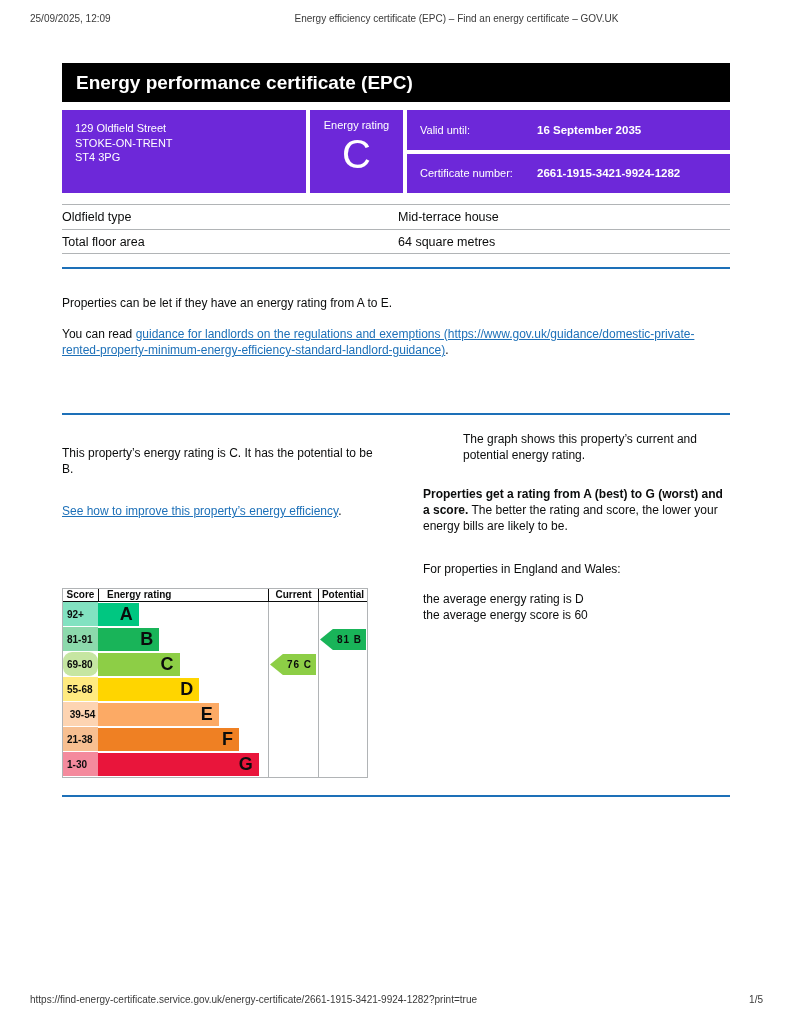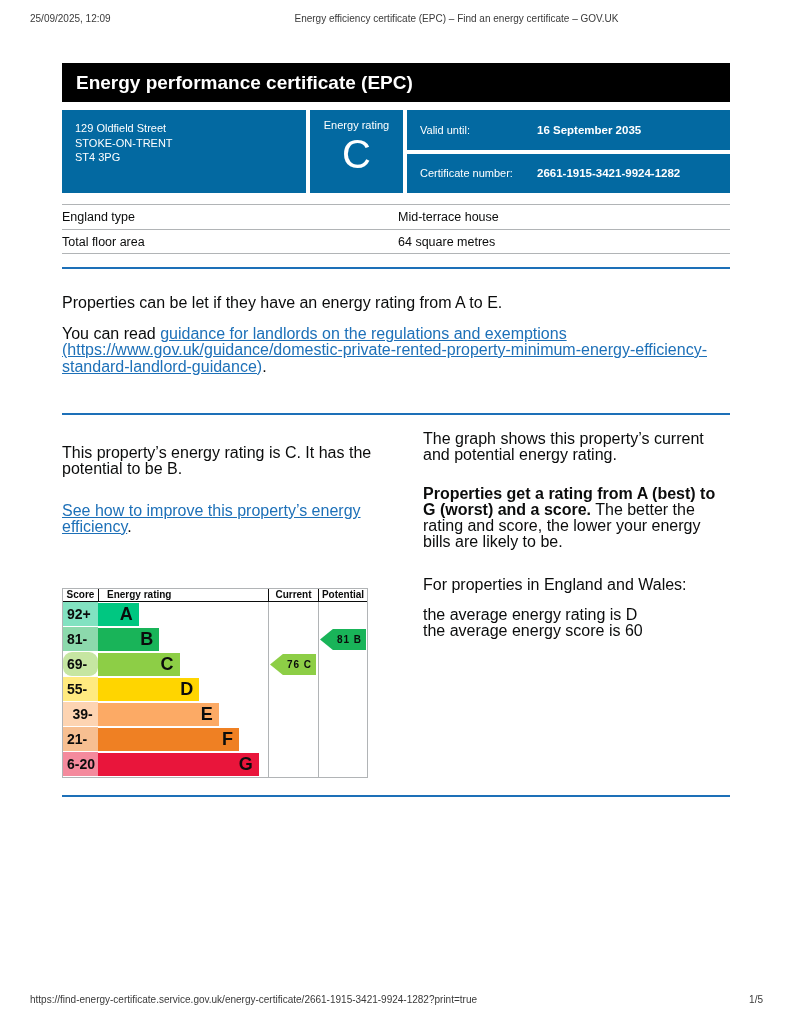--- a/index.html
+++ b/index.html
@@ -17,66 +17,66 @@
   .print-footer .url { position:absolute; left:0; top:0; }
   .print-footer .pg { position:absolute; right:0; top:0; }
 
   
   .sect { position:absolute; left:62px; width:668px; }
 
   .banner { top:63px; height:39px; background:#000000; color:#fff;
             font-size:19px; font-weight:bold; line-height:39px; padding-left:14px; }
 
   .summary { top:110px; height:83px; display:flex; gap:4px; }
-  .box { background:#0369a1; color:#ffffff; }
+  .box { background:#6d28d9; color:#ffffff; }
   .address-box { width:244px; padding:11px 13px; font-size:11px; line-height:14.5px; }
   .rating-box { width:93px; text-align:center; padding-top:9px; }
   .rating-box .lbl { font-size:11px; }
   .rating-box .big { font-size:40px; line-height:46px; }
   .right-boxes { flex:1; display:flex; flex-direction:column; gap:4px; }
   .kv { flex:1; display:flex; align-items:center; padding-left:13px; font-size:11px; }
   .kv .k { width:117px; }
   .kv .v { font-weight:bold; font-size:11.5px; }
 
   .prop-table { top:204px; font-size:12.5px; }
   .prow { display:flex; height:25px; align-items:center; border-top:1px solid #b1b4b6; }
   .prow:last-child { border-bottom:1px solid #b1b4b6; }
   .prow .pl { width:336px; }
 
   .hr-blue { border:none; border-top:2px solid #1d70b8; height:0; }
   .hr1 { top:267px; } .hr2 { top:413px; } .hr3 { top:795px; }
 
   h2 { font-size:15.5px; font-weight:bold; }
-  p  { font-size:16px; line-height:16px; }
+  p  { font-size:12px; line-height:16px; }
   a, .link { color:#1d70b8; text-decoration:underline; cursor:pointer; }
 
   .rules { top:281px; }
   .rules p { margin-top:14px; line-height:16.5px; }
 
   .cols { top:429px; display:flex; }
   .col-left { width:323px; margin-right:38px; }
   .col-left p { margin-top:16px; }
   .col-left .improve { margin-top:26px; }
   .col-right { width:307px; }
-  .col-right .p1 { margin-top:2px; }
+  .col-right .p1 { margin-top:2px;margin-left:40px; }
   .col-right .p2 { margin-top:23px; }
   .col-right .p3 { margin-top:27px; }
   .col-right .p4 { margin-top:14px; }
 
   
   .chart { top:588px; width:306px; border:1px solid #b1b4b6; background:#fff; }
   .chart-header { display:flex; height:13px; border-bottom:1px solid #0b0c0c; font-size:10px; font-weight:bold; }
   .chart-header .hc { line-height:12px; }
   .hc-score { width:35px; text-align:center; }
   .hc-rating { width:170px; padding-left:8px; border-left:1px solid #0b0c0c; }
   .hc-cur { width:50px; text-align:center; border-left:1px solid #0b0c0c; }
   .hc-pot { width:49px; text-align:center; border-left:1px solid #0b0c0c; }
   .chart-body { position:relative; height:175px; }
   .band-row { display:flex; height:25px; }
-  .band-score { width:35px; font-size:14px; font-weight:bold; line-height:25px; padding-left:4px;
+  .band-score { width:35px; font-size:10px; font-weight:bold; line-height:25px; padding-left:4px;
                 border-bottom:1px solid #ffffff; }
   .band-barwrap { width:170px; }
   .band-bar { height:23px; margin:1px 0; text-align:right; padding-right:6px;
               font-size:18px; font-weight:bold; line-height:23px; color:#0b0c0c; }
   .vline { position:absolute; top:0; bottom:0; width:1px; background:#b1b4b6; }
   .vl-cur { left:205px; } .vl-pot { left:255px; }
   .arrow { position:absolute; width:46px; height:21px; font-size:10px; font-weight:bold;
            display:flex; align-items:center; justify-content:center; padding-left:13px;
            clip-path:polygon(28% 0, 100% 0, 100% 100%, 28% 100%, 0 50%); }
   .arrow .sp { letter-spacing:1px;text-align:center; }
@@ -114,21 +114,21 @@
       </div>
       <div class="box kv">
         <span class="k">Certificate number:</span>
         <span class="v">2661-1915-3421-9924-1282</span>
       </div>
     </div>
   </div>
 
   <div class="sect prop-table" id="prop-table">
       <div class="prow">
-        <span class="pl">England type</span>
+        <span class="pl">Oldfield type</span>
         <span class="pv">Mid-terrace house</span>
       </div>
       <div class="prow">
         <span class="pl">Total floor area</span>
         <span class="pv">64 square metres</span>
       </div>
     </div>
 
   <hr class="sect hr-blue hr1">
 
@@ -190,21 +190,21 @@
             <div class="band-bar" style="background: rgb(252, 170, 101); width: 71%;">E</div>
           </div>
         </div>
         <div class="band-row">
           <div class="band-score" style="background: rgb(247, 191, 145);">21-38</div>
           <div class="band-barwrap">
             <div class="band-bar" style="background: rgb(239, 128, 35); width: 83%;">F</div>
           </div>
         </div>
         <div class="band-row">
-          <div class="band-score" style="background: rgb(244, 138, 157);">6-20</div>
+          <div class="band-score" style="background: rgb(244, 138, 157);">1-30</div>
           <div class="band-barwrap">
             <div class="band-bar" style="background: rgb(233, 21, 59); width: 94.5%;">G</div>
           </div>
         </div>
         <div class="vline vl-cur"></div>
       <div class="vline vl-pot"></div>
       <div class="arrow arrow-current" id="arrow-current" style="background: rgb(141, 206, 70); top: 52px;">
           <span class="sp">76 C</span>
         </div>
       <div class="arrow arrow-potential" id="arrow-potential" style="background: rgb(25, 180, 89); top: 27px;">

